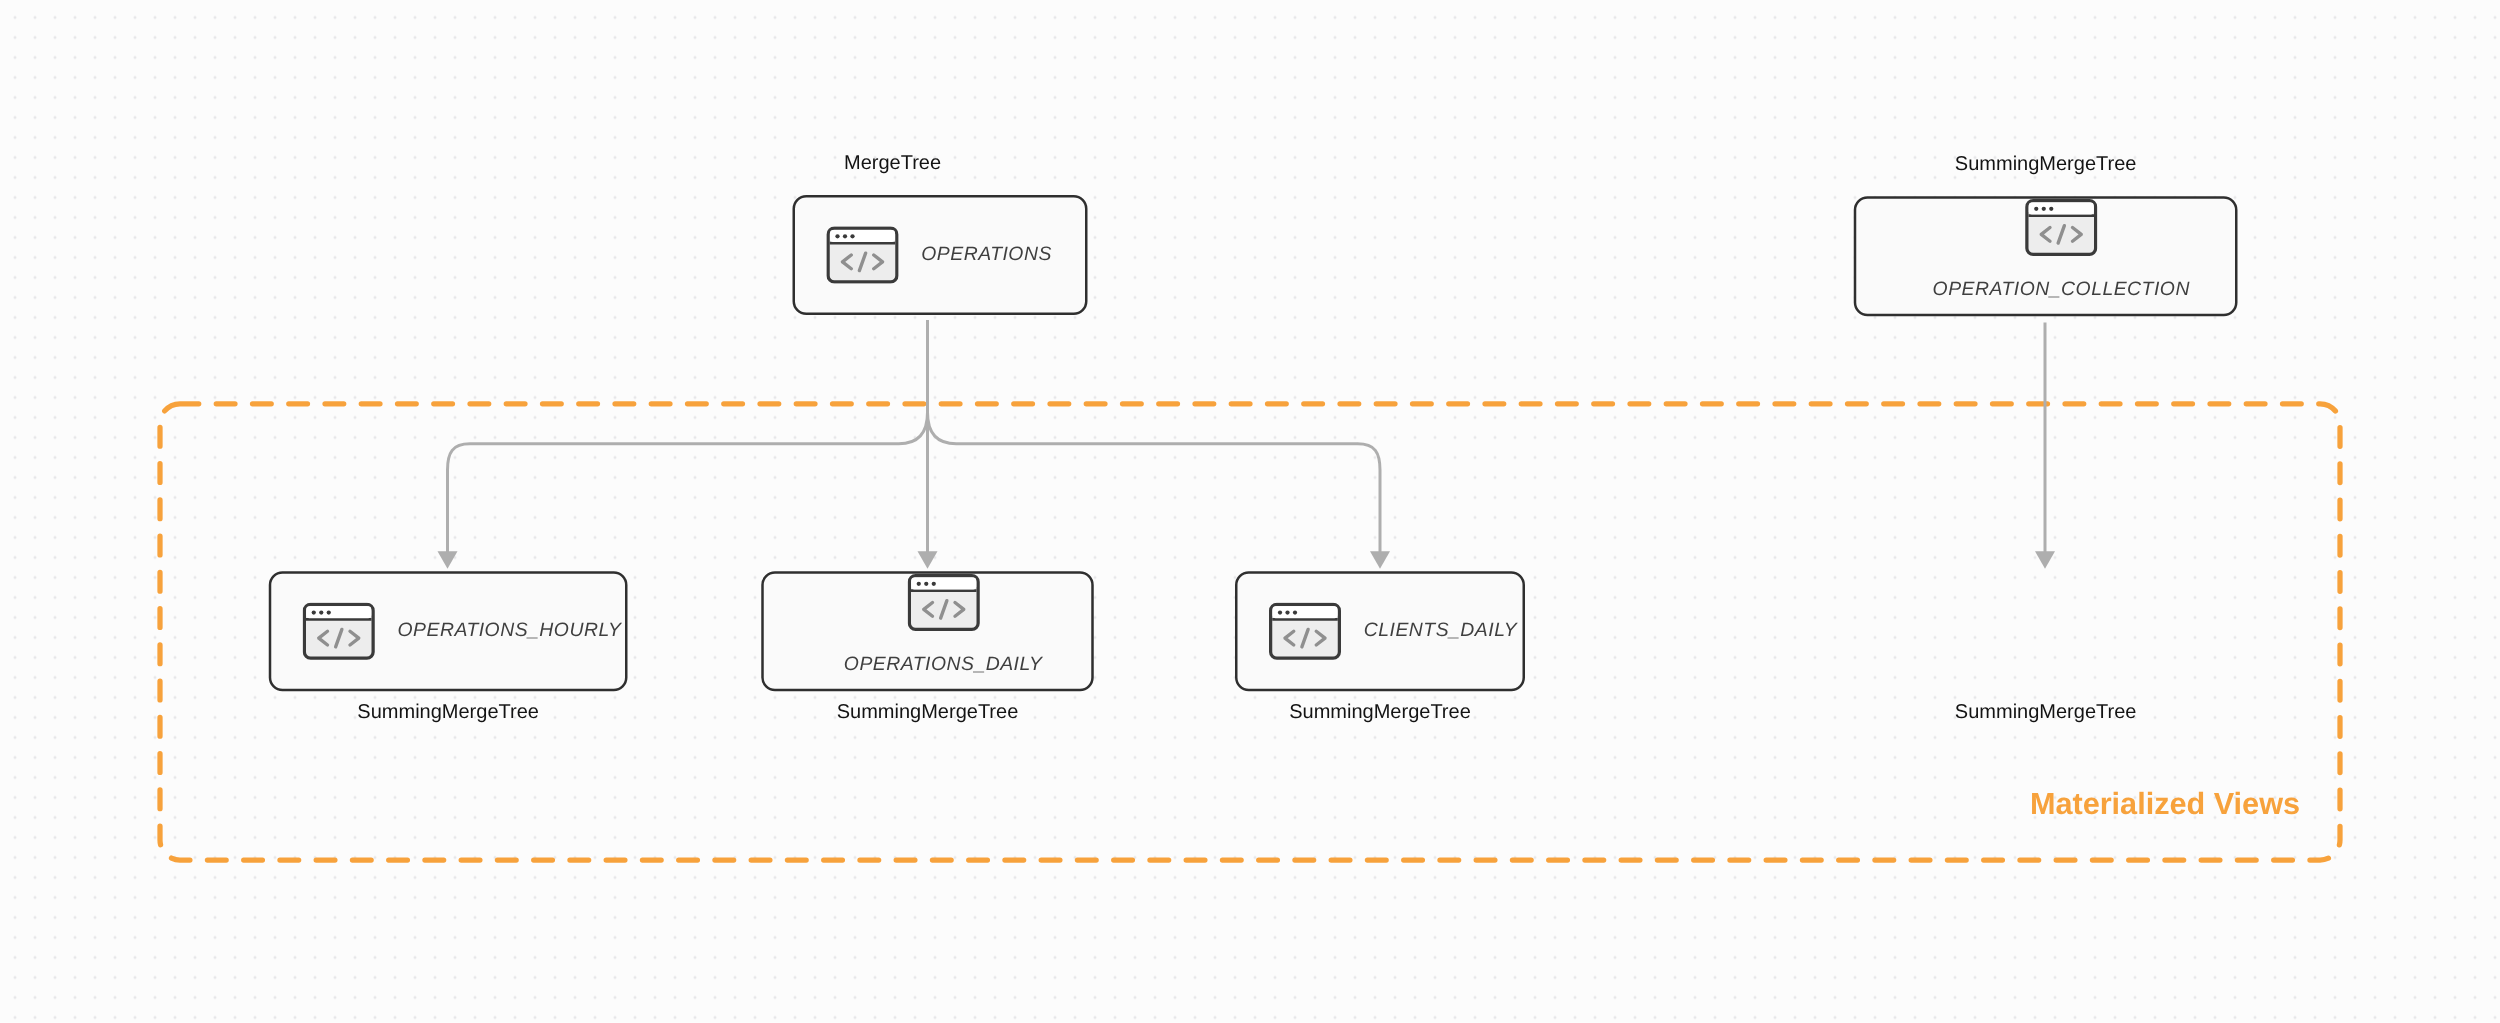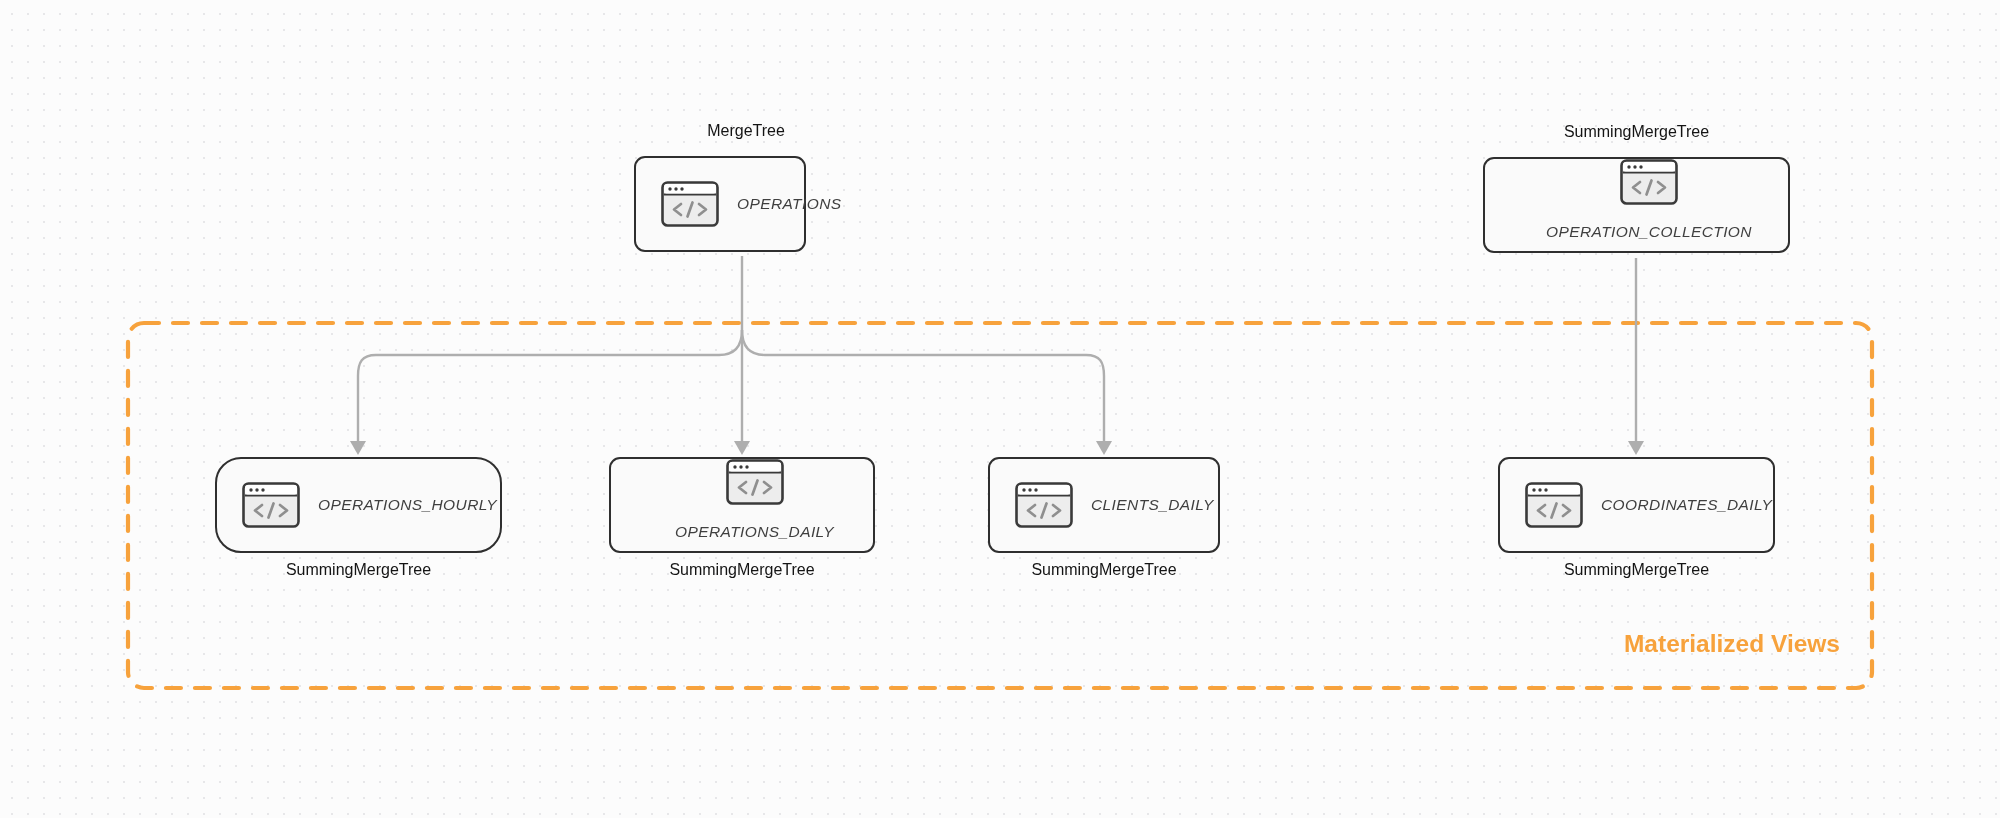--- a/index.html
+++ b/index.html
@@ -52,28 +52,28 @@
   .group-label {
     position: absolute;
     left: 1600px; top: 630px;
     width: 240px;
     text-align: right;
     font-size: 24.5px;
     font-weight: 600;
     color: #f7a23c;
   }
   
-  .n-operations            { left: 634px;  top: 156px; width: 172px; }
+  .n-operations            { left: 634px;  top: 156px; width: 236px; }
   .n-operation-collection  { left: 1483px; top: 157px; width: 307px; flex-direction: column; }
-  .n-operations-hourly     { left: 215px;  top: 457px; width: 287px; border-radius: 26px; }
+  .n-operations-hourly     { left: 215px;  top: 457px; width: 287px; }
   .n-operations-daily      { left: 609px;  top: 457px; width: 266px; flex-direction: column; }
   .n-clients-daily         { left: 988px;  top: 457px; width: 232px; }
   .n-coordinates-daily     { left: 1498px; top: 457px; width: 277px; }
   
-  .l-operations            { left: 638px;  top: 122px; width: 216px; }
+  .l-operations            { left: 606px;  top: 122px; width: 216px; }
   .l-operation-collection  { left: 1483px; top: 123px; width: 307px; }
   .l-operations-hourly     { left: 215px;  top: 561px; width: 287px; }
   .l-operations-daily      { left: 609px;  top: 561px; width: 266px; }
   .l-clients-daily         { left: 988px;  top: 561px; width: 232px; }
   .l-coordinates-daily     { left: 1498px; top: 561px; width: 277px; }
   .win-icon { flex: 0 0 auto; display: block; }
 </style>
 </head>
 <body>
 
@@ -162,28 +162,16 @@
       <path d="M2.8,13.5 L55.2,13.5" stroke="#3a3a3a" stroke-width="2.2"></path>
       <rect x="3" y="3" width="52" height="9.5" rx="2.5" fill="#ffffff"></rect>
       <circle cx="9" cy="8" r="1.7" fill="#3a3a3a"></circle>
         <circle cx="15" cy="8" r="1.7" fill="#3a3a3a"></circle>
         <circle cx="21" cy="8" r="1.7" fill="#3a3a3a"></circle>
       <path d="M20,23 L13,28.5 L20,34 M31.5,21.5 L26.5,35.5 M38,23 L45,28.5 L38,34" fill="none" stroke="#8f8f8f" stroke-width="2.7" stroke-linecap="round" stroke-linejoin="round"></path>
     </svg>
     <span class="table-name">CLIENTS_DAILY</span>
   </div>
 
-  <div class="node n-coordinates-daily">
-    <svg class="win-icon" width="58" height="46" viewBox="0 0 58 46">
-      <rect x="1.5" y="1.5" width="55" height="43" rx="5" fill="#ededed" stroke="#3a3a3a" stroke-width="2.6"></rect>
-      <path d="M2.8,13.5 L55.2,13.5" stroke="#3a3a3a" stroke-width="2.2"></path>
-      <rect x="3" y="3" width="52" height="9.5" rx="2.5" fill="#ffffff"></rect>
-      <circle cx="9" cy="8" r="1.7" fill="#3a3a3a"></circle>
-        <circle cx="15" cy="8" r="1.7" fill="#3a3a3a"></circle>
-        <circle cx="21" cy="8" r="1.7" fill="#3a3a3a"></circle>
-      <path d="M20,23 L13,28.5 L20,34 M31.5,21.5 L26.5,35.5 M38,23 L45,28.5 L38,34" fill="none" stroke="#8f8f8f" stroke-width="2.7" stroke-linecap="round" stroke-linejoin="round"></path>
-    </svg>
-    <span class="table-name">COORDINATES_DAILY</span>
-  </div>
 
   <div class="group-label">Materialized Views</div>
 
 </div>
 
 </body></html>

